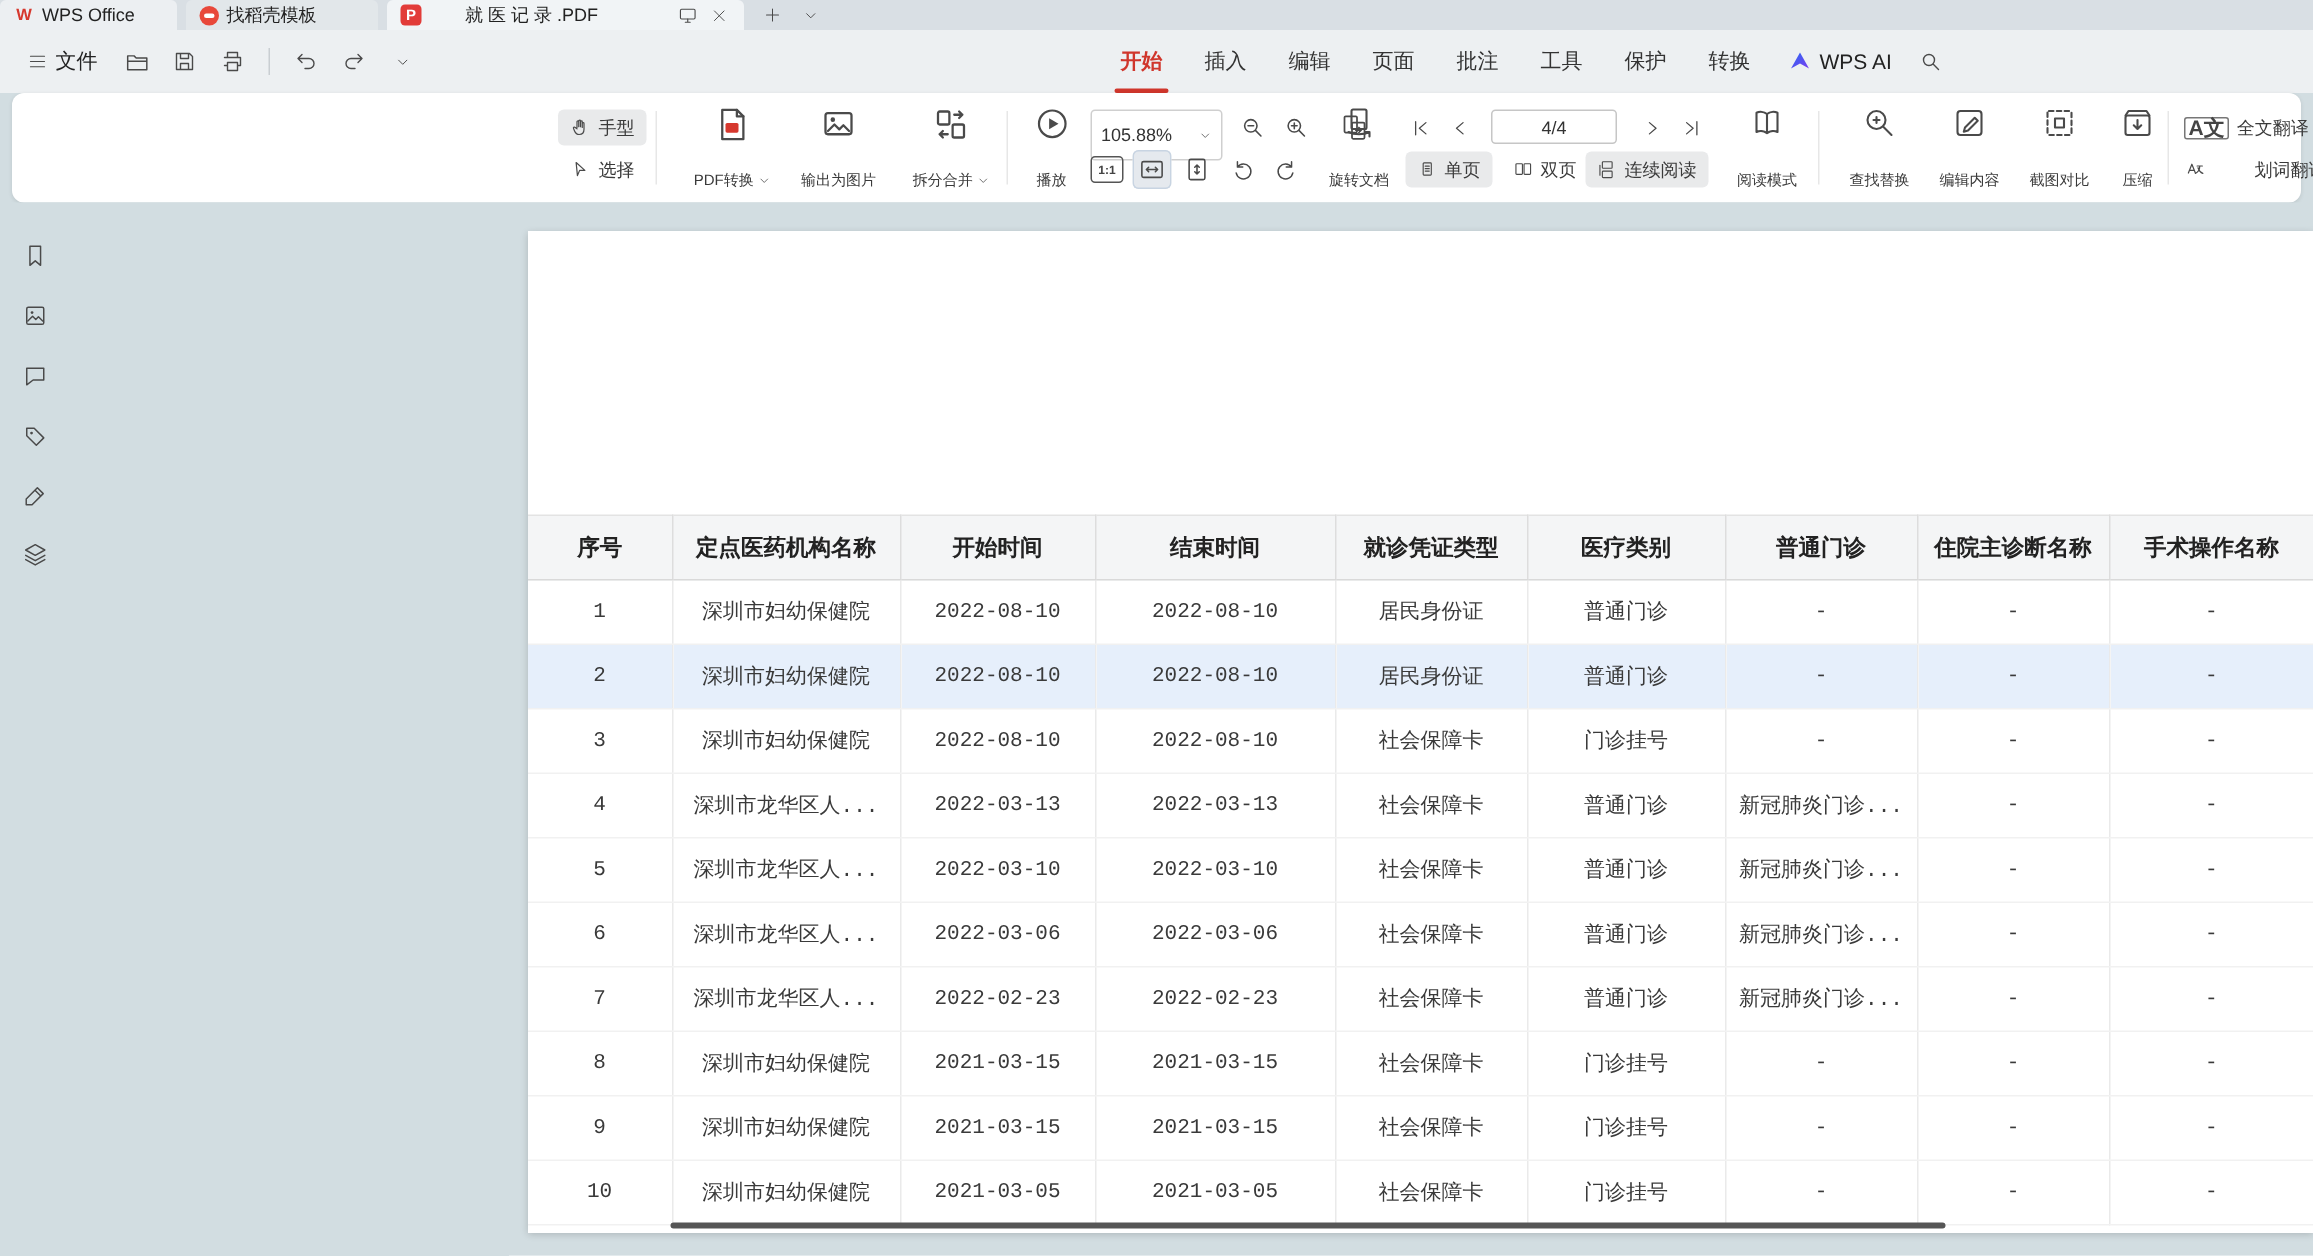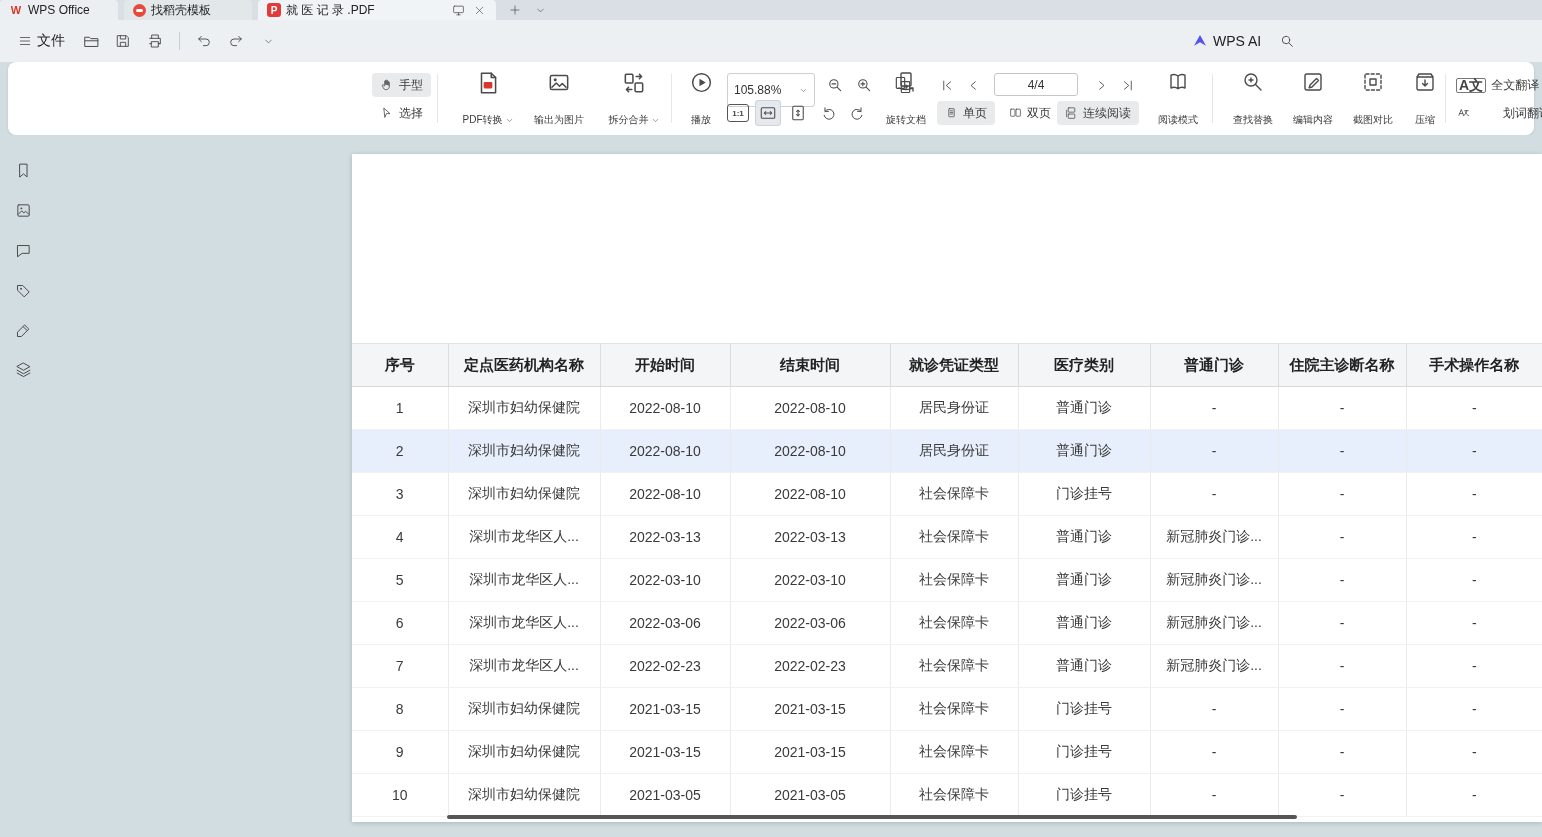--- a/index.html
+++ b/index.html
@@ -6,21 +6,21 @@
   html,body { width:1542px; height:837px; overflow:hidden; }
   body { font-family:"Liberation Sans","DejaVu Sans",sans-serif; background:#d2dde1; font-size:12px; color:#333; }
   svg { display:block; }
 
   
   .tabbar { position:relative; height:20px; background:#d9dfe4; }
   .tab { position:absolute; top:0; height:20px; display:flex; align-items:center; gap:5px; padding:0 9px; font-size:12px; color:#222; border-radius:4px 4px 0 0; }
   .tab-wps    { left:0;   width:118px; background:#eceff2; }
   .tab-docer  { left:124px; width:128px; background:#e2e7ea; }
   .tab-doc    { left:258px; width:238px; background:#f1f4f6; }
-  .tab-doc .title { flex:1; white-space:nowrap; overflow:hidden; }
+  .tab-doc .title { flex:1; white-space:nowrap; overflow:hidden;margin-left:24px; }
   .mini-logo { width:14px; height:14px; display:flex; align-items:center; justify-content:center; font-weight:bold; font-size:11px; }
   .wps-w { color:#d6382e; }
   .docer-ball { width:13px; height:13px; border-radius:50%; background:#e8483a; position:relative; }
   .docer-ball::after { content:""; position:absolute; left:3px; top:5px; width:7px; height:3px; background:#fff; border-radius:2px; }
   .pdf-badge { width:14px; height:14px; border-radius:3px; background:#e23c39; color:#fff; display:flex; align-items:center; justify-content:center; font-size:10px; font-weight:bold; }
   .tab-ctl { position:absolute; top:1px; width:18px; height:18px; display:flex; align-items:center; justify-content:center; border-radius:3px; }
   .tabbtn-plus { left:506px; }
   .tabbtn-caret { left:531px; }
   .tab-icon-btn { width:16px; height:16px; display:flex; align-items:center; justify-content:center; }
 
@@ -49,21 +49,21 @@
   .icon-on { background:#e5e9ee; box-shadow:inset 0 0 0 1px #c8d4e2; }
   .zoom-box { position:absolute; left:719px; top:11px; width:88px; height:34px; border:1px solid #cfcfcf; border-radius:3px; background:#fff; display:flex; align-items:center; justify-content:space-between; padding:0 6px; font-size:12px; }
   .page-box { position:absolute; left:986px; top:11px; width:84px; height:23px; }
   .page-box input { width:100%; height:100%; border:1px solid #c6c6c6; border-radius:3px; text-align:center; font-size:12px; font-family:inherit; color:#333; outline:none; }
   .ratio-chip { width:22px; height:18px; border:1.3px solid #555; border-radius:3px; font-size:8px; display:flex; align-items:center; justify-content:center; color:#444; font-weight:bold; }
 
   
   .doc-area { position:relative; height:702px; background:#d2dde1; }
   .side-rail { position:absolute; left:10px; top:0; width:28px; height:100%; }
   .rail-btn { position:absolute; left:0; width:26px; height:26px; display:flex; align-items:center; justify-content:center; border-radius:4px; }
-  .page { position:absolute; left:352px; top:19px; width:1190px; height:668px; background:#fff; box-shadow:0 1px 5px rgba(0,0,0,.18); }
+  .page { position:absolute; left:352px; top:19px; width:1190px; height:668px; background:#fff; box-shadow:0 1px 5px rgba(0,0,0,.18);font-family:Liberation Mono, monospace; }
   .med-table { position:absolute; left:0; top:189px; width:1190px; border-collapse:collapse; table-layout:fixed; }
   .med-table th { height:43px; background:#f4f5f6; font-size:15px; font-weight:bold; color:#222; text-align:center; border-right:1px solid #ddd; border-bottom:1px solid #d9d9d9; border-top:1px solid #e3e3e3; }
   .med-table th:last-child { border-right:none; }
   .med-table td { height:43px; font-size:14px; color:#3a3a3a; text-align:center; border-right:1px solid #eaeaea; border-bottom:1px solid #f1f1f1; white-space:nowrap; overflow:hidden; }
   .med-table td:last-child { border-right:none; }
   .med-table tr.sel td { background:#e6effb; }
   .hscroll { position:absolute; left:95px; top:661px; width:850px; height:4px; background:#565656; border-radius:2px; }
 
   .t-a { stroke:#4a4a4a; stroke-width:1.4; fill:none; stroke-linecap:round; stroke-linejoin:round; }
   .t-f { fill:#4a4a4a; }
@@ -143,20 +143,46 @@
           <path class="t-a" d="M16 5l4 4-4 4M20 9H9a5 5 0 0 0 0 10h4"></path>
         </svg>
     </div>
     <div class="mb-iconbtn">
       <svg width="11" height="11" viewBox="0 0 24 24">
           <path class="t-a" d="M6 9l6 6 6-6"></path>
         </svg>
     </div>
   </div>
 
+  <div class="mb-nav">
+    <div class="mtab active">
+        <span>开始</span>
+      </div>
+    <div class="mtab">
+        <span>插入</span>
+      </div>
+    <div class="mtab">
+        <span>编辑</span>
+      </div>
+    <div class="mtab">
+        <span>页面</span>
+      </div>
+    <div class="mtab">
+        <span>批注</span>
+      </div>
+    <div class="mtab">
+        <span>工具</span>
+      </div>
+    <div class="mtab">
+        <span>保护</span>
+      </div>
+    <div class="mtab">
+        <span>转换</span>
+      </div>
+  </div>
 
   <div class="mb-right">
     <div class="wps-ai">
       <svg width="16" height="16" viewBox="0 0 24 24">
         <defs>
             <linearGradient id="aig" x1="0" y1="0" x2="1" y2="1">
               <stop offset="0" stop-color="#2a6af2"></stop>
               <stop offset="1" stop-color="#7a3cf0"></stop>
             </linearGradient>
           </defs>

